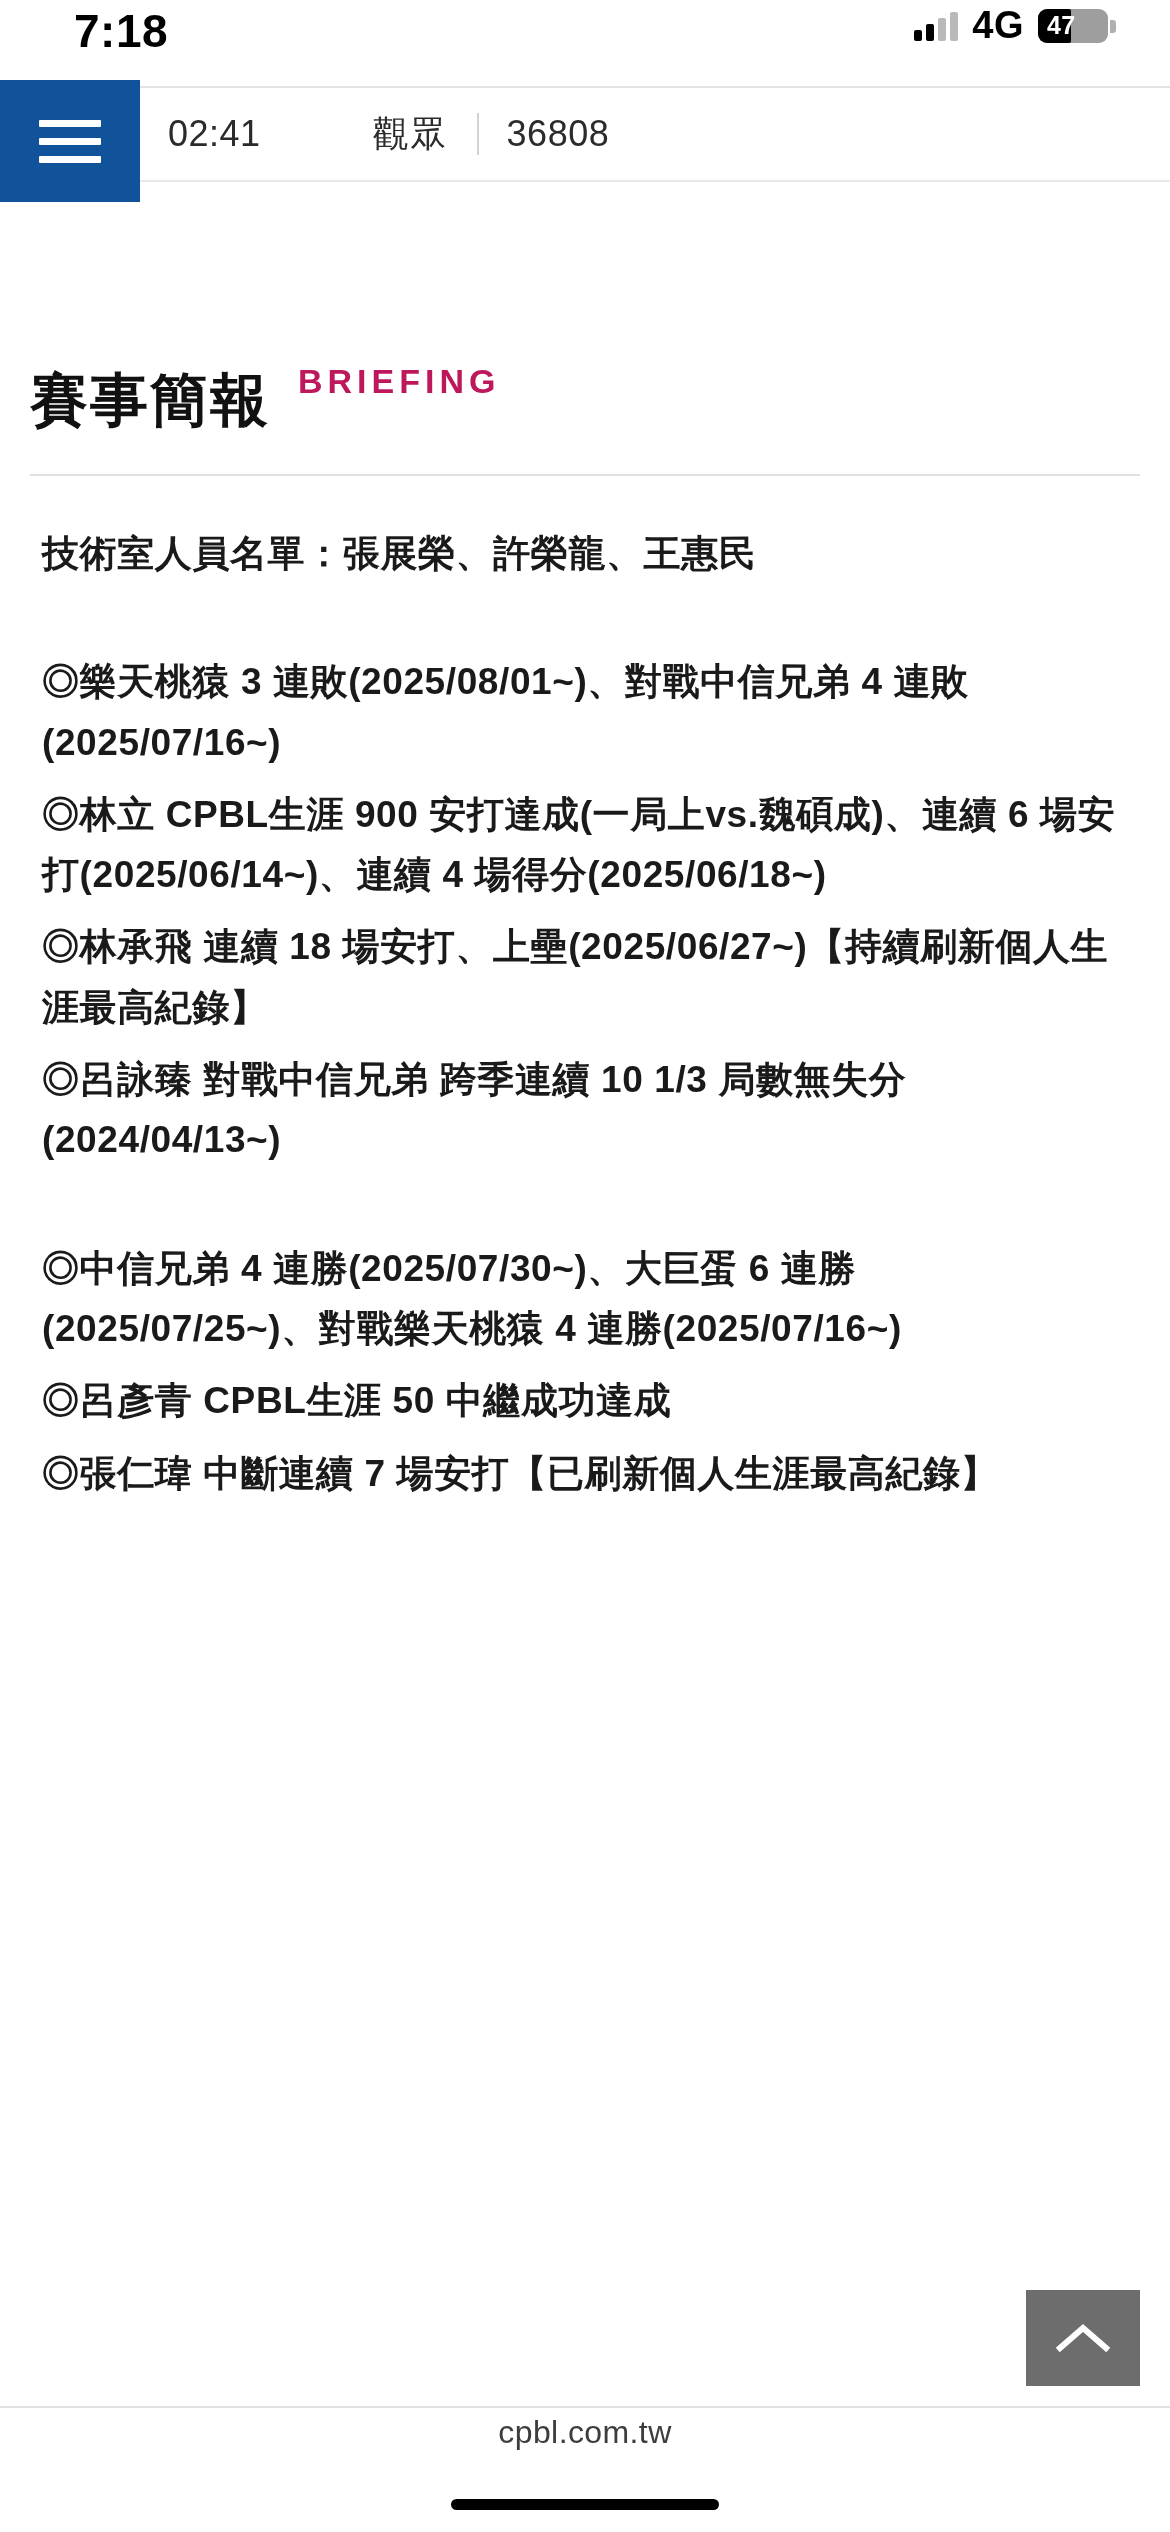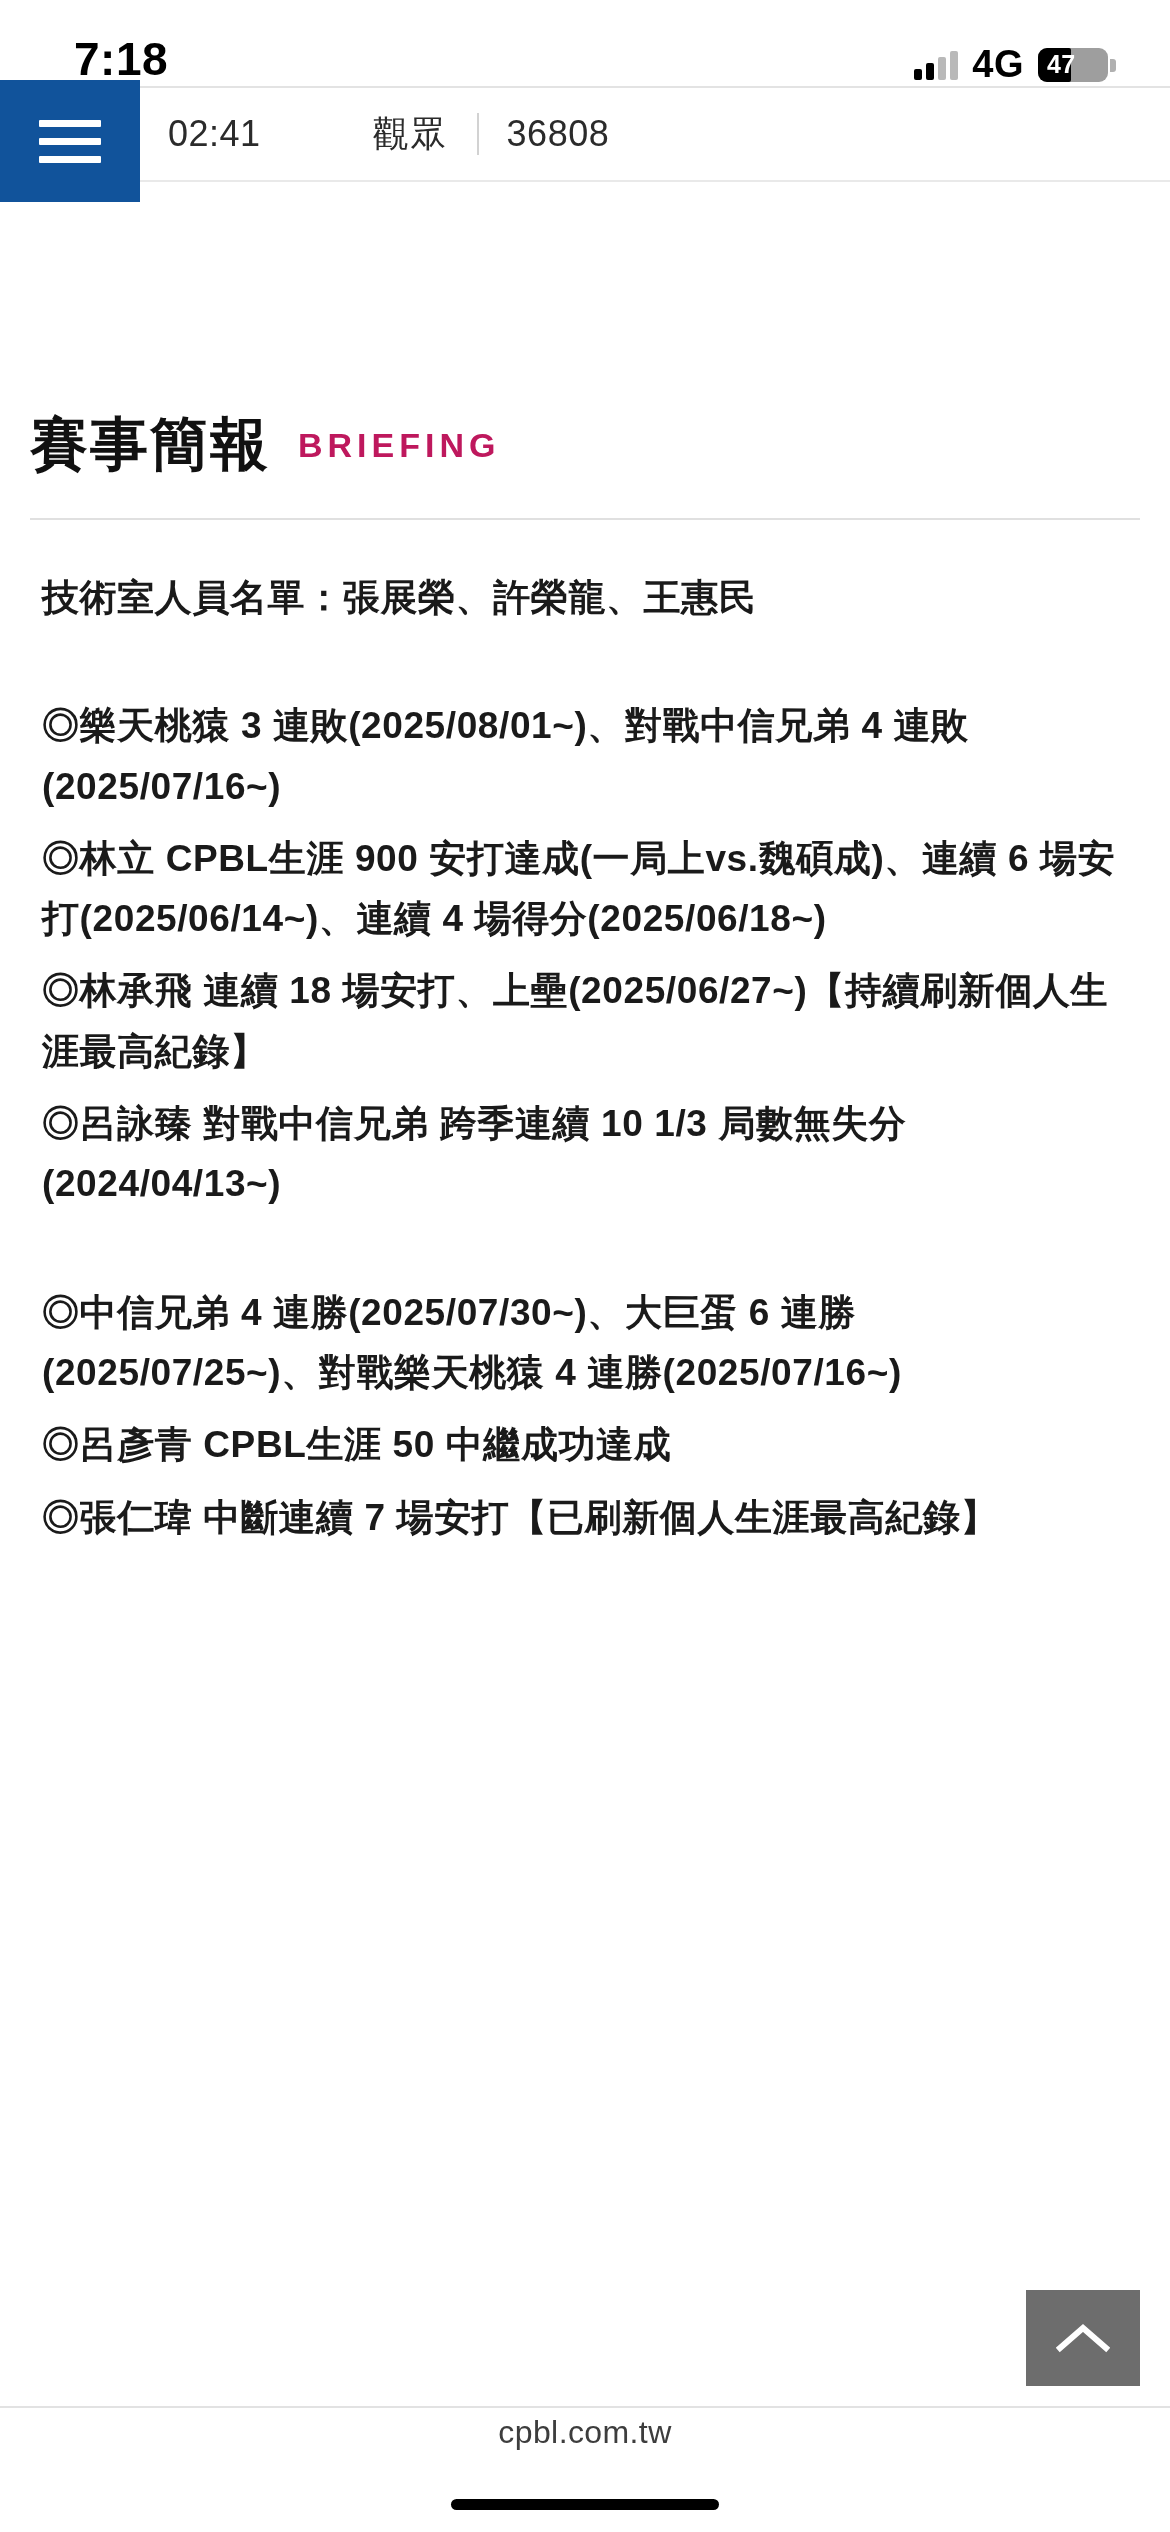--- a/index.html
+++ b/index.html
@@ -9,21 +9,21 @@
     background: #ffffff;
     font-family: "Liberation Sans", sans-serif;
     -webkit-font-smoothing: antialiased;
   }
   body { position: relative; overflow: hidden; }
 
   
   .status-bar {
     height: 86px;
     display: flex;
-    align-items: flex-end;
+    align-items: flex-start;
     justify-content: space-between;
     padding: 4px 62px 0 74px;
     color: #000;
   }
   .status-time {
     font-size: 46px;
     font-weight: 600;
     letter-spacing: 0.5px;
   }
   .status-right {
@@ -137,23 +137,22 @@
     margin: 0 28px;
   }
   .game-meta .value { letter-spacing: 0.5px; }
 
   
   .content {
     padding: 0 30px;
   }
   .section-title {
     display: flex;
-    align-items: center;
+    align-items: flex-start;
     padding: 180px 0 34px 0;
-    margin-top: 44px;
   }
   .section-title .zh {
     font-size: 58px;
     font-weight: 700;
     color: #111;
     letter-spacing: 2px;
   }
   .section-title .en {
     margin-left: 28px;
     font-size: 34px;

